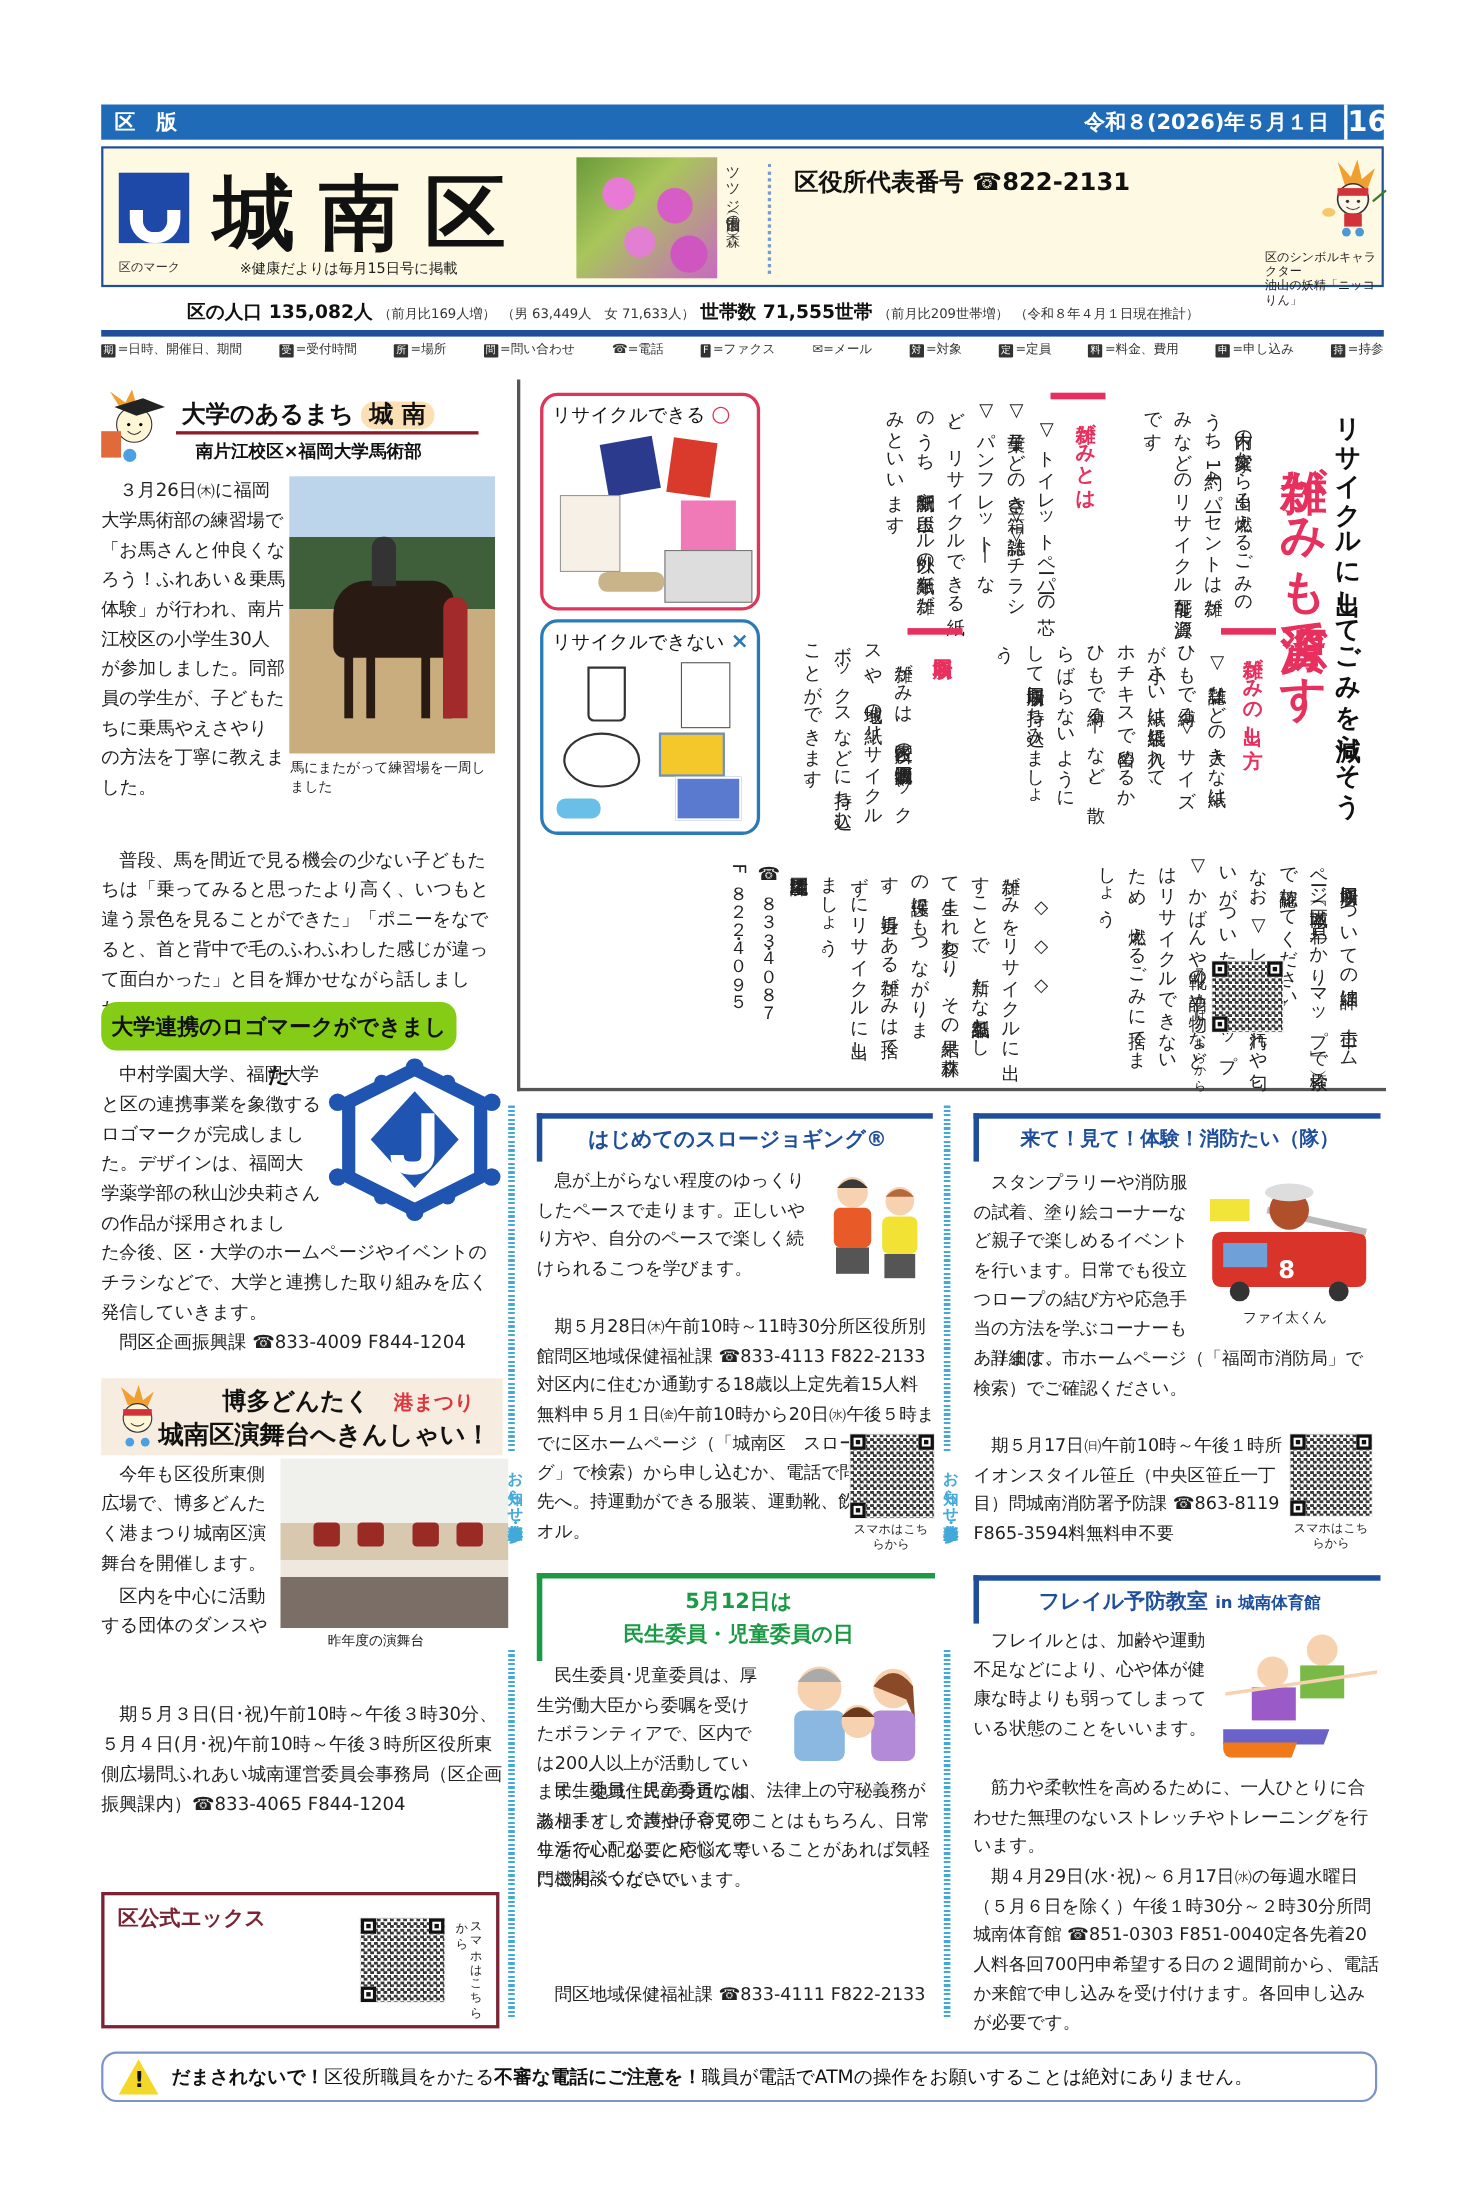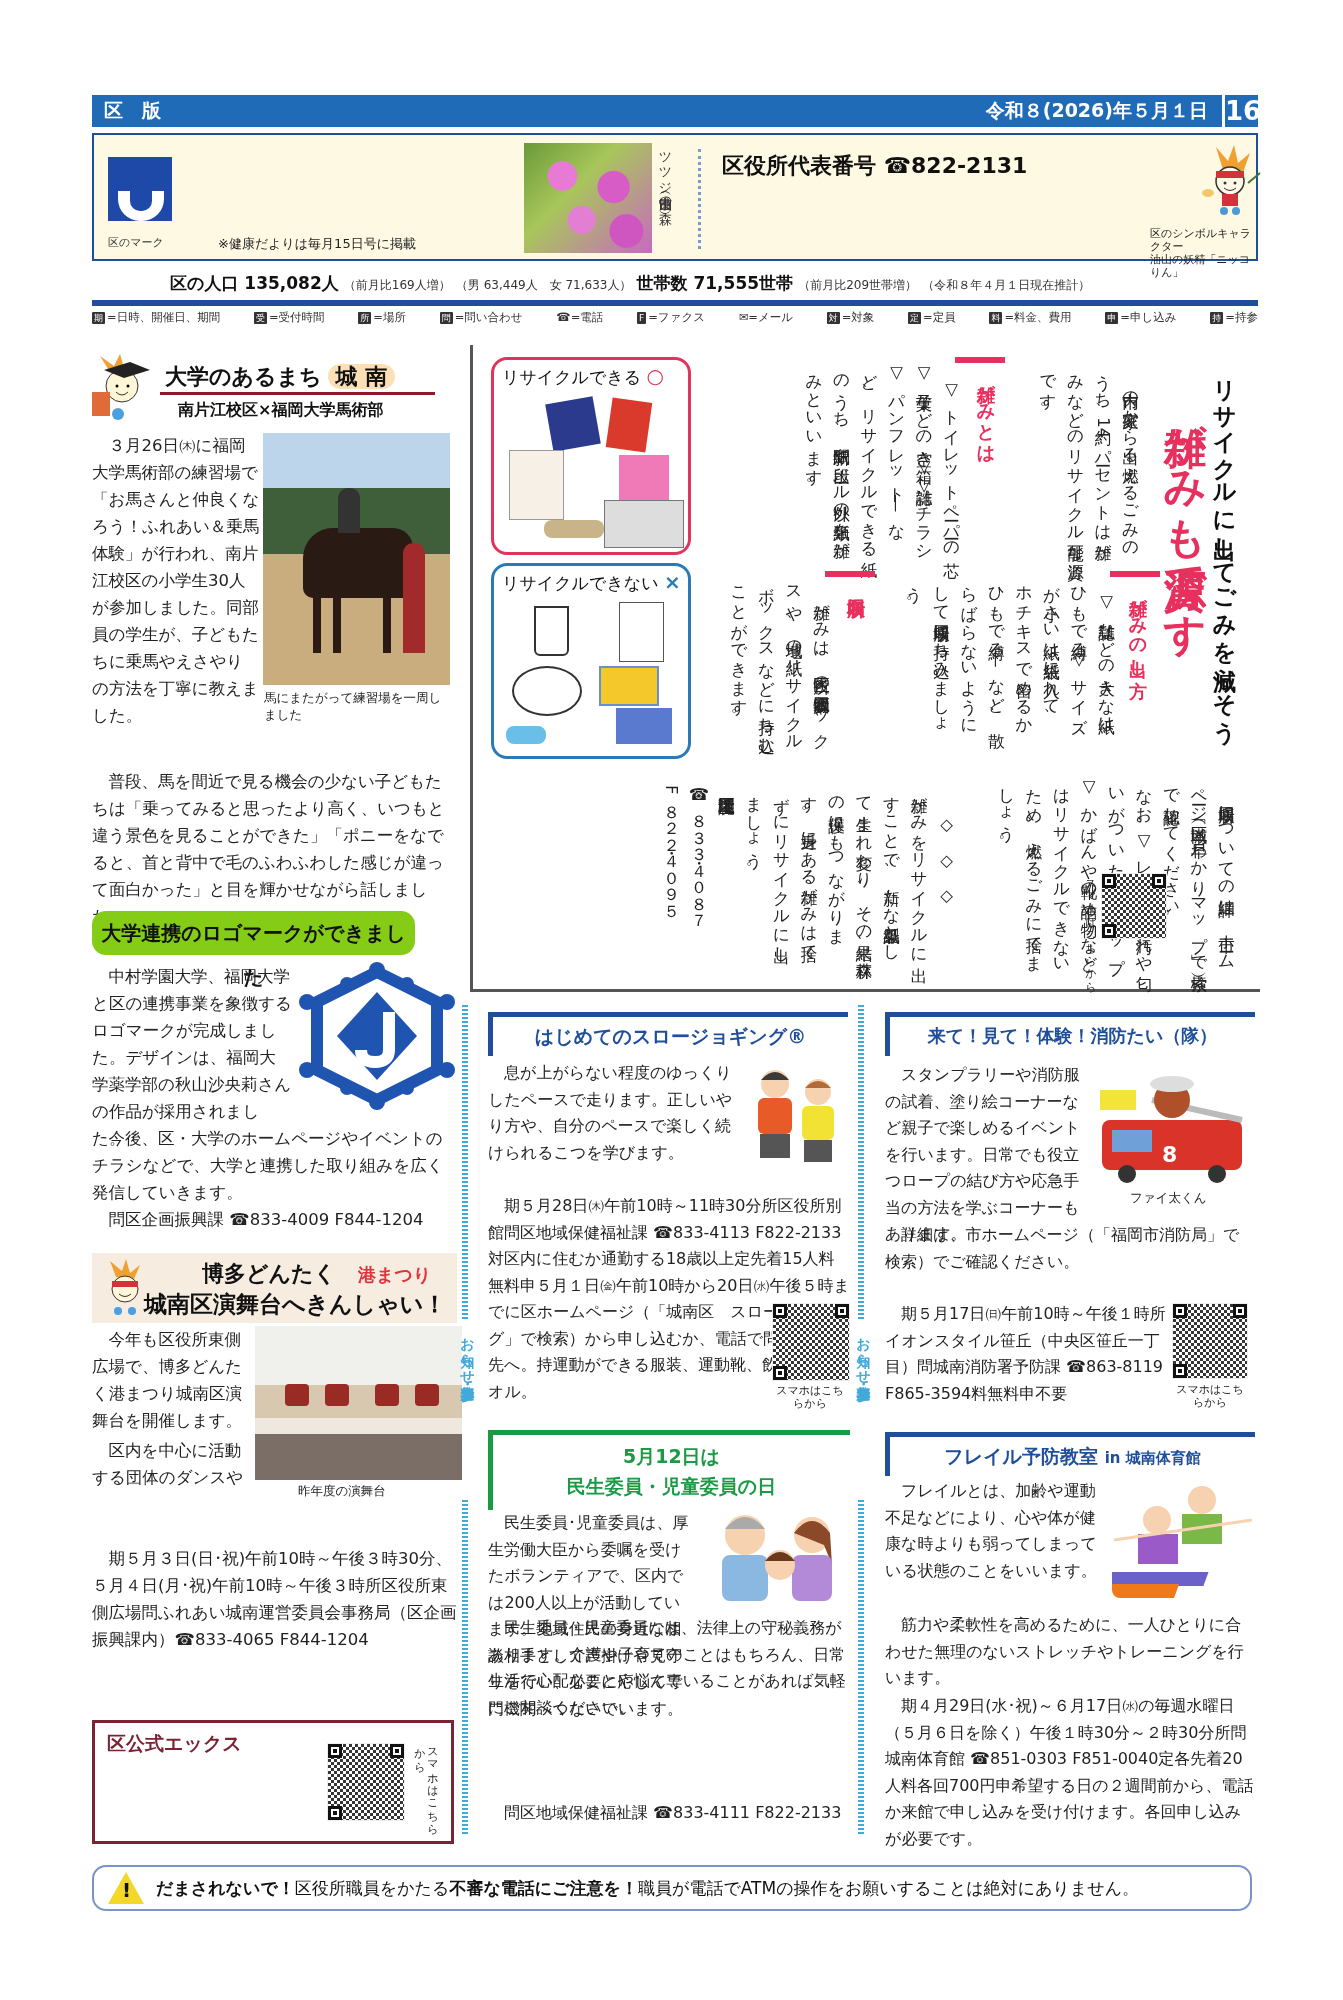--- a/index.html
+++ b/index.html
@@ -90,20 +90,21 @@
   <span class="date">令和８(2026)年５月１日</span>
 </div>
 <div class="abs pagenum">16</div>
 
 <div class="abs header">
   <div class="abs logo">
       <div class="j"></div>
       <div class="jcut"></div>
     </div>
   <div class="abs logo-cap">区のマーク</div>
+  <div class="abs title">城南区</div>
   <div class="abs health">※健康だよりは毎月15日号に掲載</div>
   <div class="abs photo-tsutsuji"></div>
   <div class="abs tsutsuji-cap">ツツジ（油山市民の森）</div>
   <div class="abs dots"></div>
   <div class="abs rep">区役所代表番号 ☎822-2131</div>
   <svg class="abs mascot" viewBox="0 0 70 74">
     <path d="M30 30 L22 4 L34 18 L40 2 L44 20 L56 10 L48 32 Z" fill="#f0a030"></path>
     <circle cx="36" cy="38" r="14" fill="#fff8e8" stroke="#333" stroke-width="1.5"></circle>
     <rect x="22" y="28" width="28" height="7" fill="#d2333a"></rect>
     <circle cx="31" cy="40" r="1.5" fill="#333"></circle>

